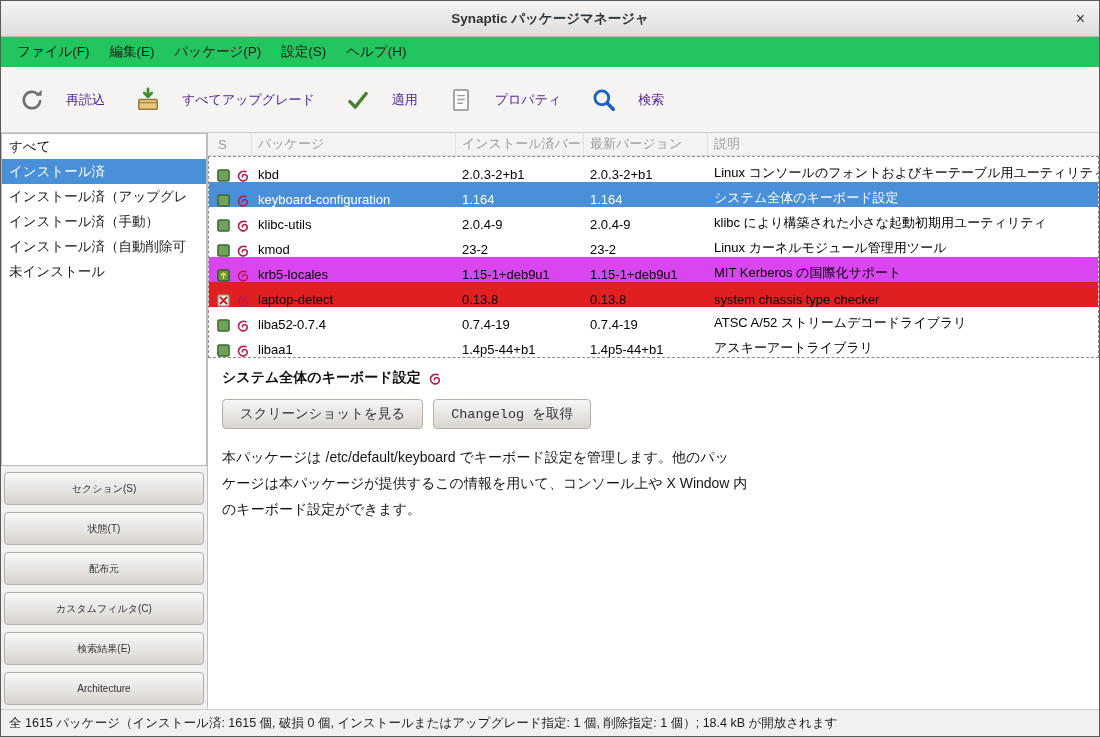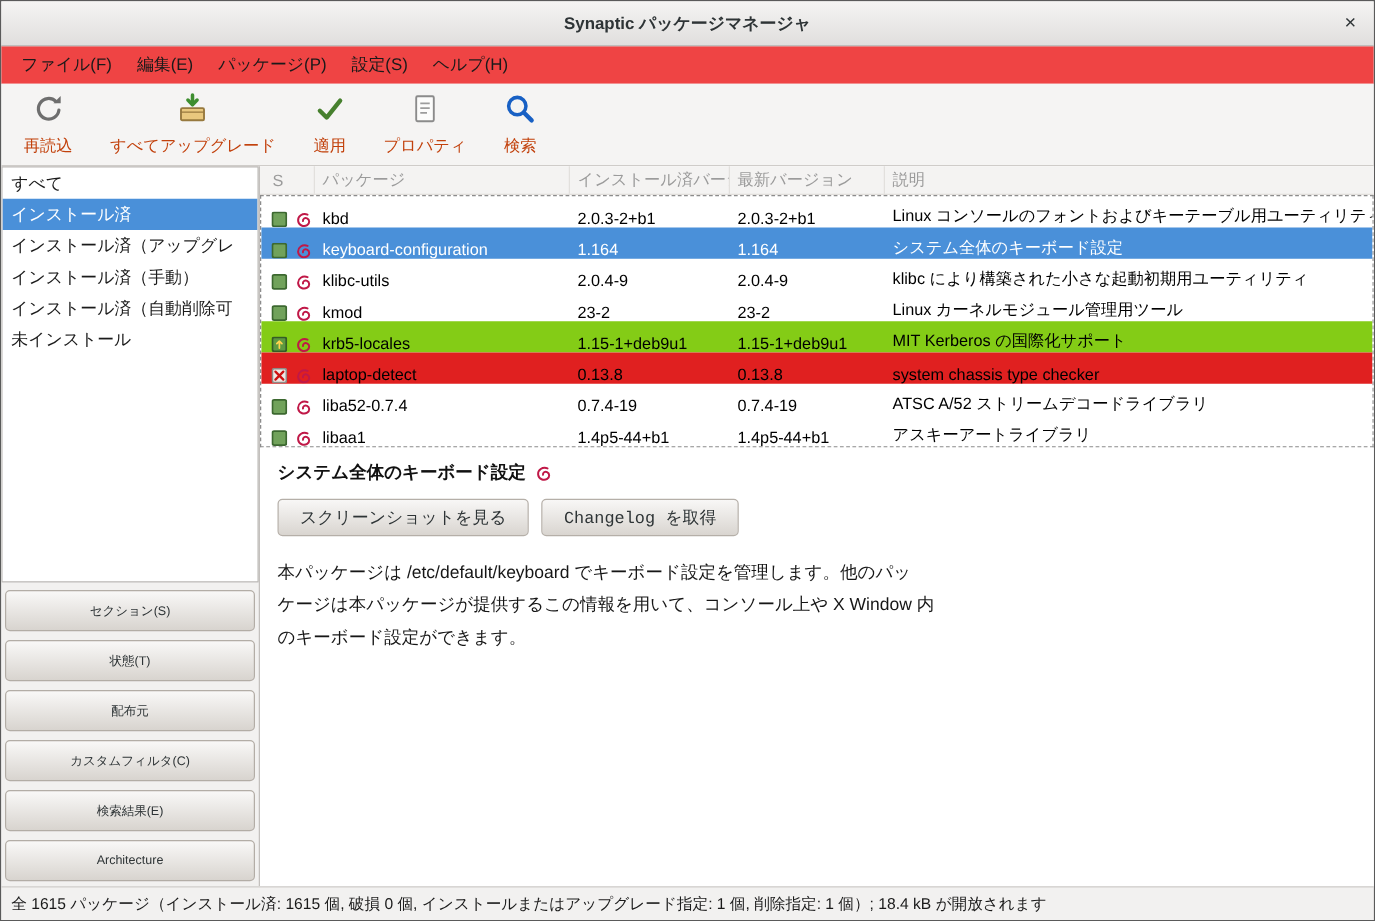--- a/index.html
+++ b/index.html
@@ -12,30 +12,30 @@
   .titlebar { height:36px; flex:0 0 36px; position:relative; display:flex;
               align-items:center; justify-content:center;
               background:linear-gradient(#f5f4f3,#e0dedd);
               border-bottom:1px solid #bfbdbb; }
   .titlebar .title { font-size:13.5px; font-weight:bold; color:#2e3436; }
   .close-btn { position:absolute; right:14px; top:50%; transform:translateY(-50%);
                font-size:16px; color:#2e3436; line-height:1; cursor:default; }
 
   
   .menubar { height:30px; flex:0 0 30px; display:flex; align-items:center;
-             background:#ef4444; padding-left:6px; }
+             background:#22c55e; padding-left:6px; }
   .menu-item { font-size:13.5px; color:#1a1a1a; padding:5px 10px; }
 
   
   .toolbar { height:66px; flex:0 0 66px; background:#f5f4f3;
              border-bottom:1px solid #cfccc9; display:flex; align-items:stretch;
              padding:3px 4px; gap:2px; }
-  .tb-btn { display:flex; flex-direction:column; align-items:center;
-            justify-content:center; gap:8px; padding:2px 14px;
-            font-size:13px; color:#c2410c; border-radius:4px; }
+  .tb-btn { display:flex; flex-direction:row; align-items:center;
+            justify-content:center; gap:21px; padding:2px 14px;
+            font-size:13px; color:#4c1d95; border-radius:4px; }
   .tb-icon svg { width:26px; height:26px; display:block; }
 
   
   .content { flex:1 1 auto; display:flex; min-height:0; background:#f2f1f0; }
 
   
   .sidebar { width:207px; flex:0 0 207px; display:flex; flex-direction:column;
              border-right:1px solid #c3c0bd; padding:0; }
   .filter-list { flex:1 1 auto; background:#fff; border:1px solid #b9b6b3;
                  margin-bottom:6px; overflow:hidden; }
@@ -58,21 +58,21 @@
         border-right:1px solid #e2e0dd; white-space:nowrap; overflow:hidden; }
   .th.c-s   { width:44px; flex:0 0 44px; padding-left:10px; }
   .th.c-pkg { width:204px; flex:0 0 204px; }
   .th.c-inst{ width:128px; flex:0 0 128px; }
   .th.c-late{ width:124px; flex:0 0 124px; }
   .th.c-desc{ flex:1 1 auto; border-right:none; }
 
   .tbody { flex:0 0 202px; border:1px dashed #8c8c8c; overflow:hidden; background:#fff; }
   .trow { height:25px; display:flex; align-items:flex-end; font-size:13px; color:#000; }
   .trow.sel { background:#4a90d9; color:#fff; }
-  .trow.upg { background:#84cc16; color:#000; }
+  .trow.upg { background:#d946ef; color:#000; }
   .trow.rem { background:#e02020; color:#000; }
   .c { white-space:nowrap; overflow:hidden; }
   .c.c-s { width:44px; flex:0 0 44px; display:flex; align-items:center; gap:6px;
            padding-left:8px; }
   .c.c-pkg { width:204px; flex:0 0 204px; padding-left:5px; }
   .c.c-inst{ width:128px; flex:0 0 128px; padding-left:5px; }
   .c.c-late{ width:124px; flex:0 0 124px; padding-left:5px; }
   .c.c-desc{ flex:1 1 auto; padding-left:5px; }
   .sticon { width:13px; height:13px; flex:0 0 13px; }
   .swirl  { width:13px; height:13px; flex:0 0 13px; }

